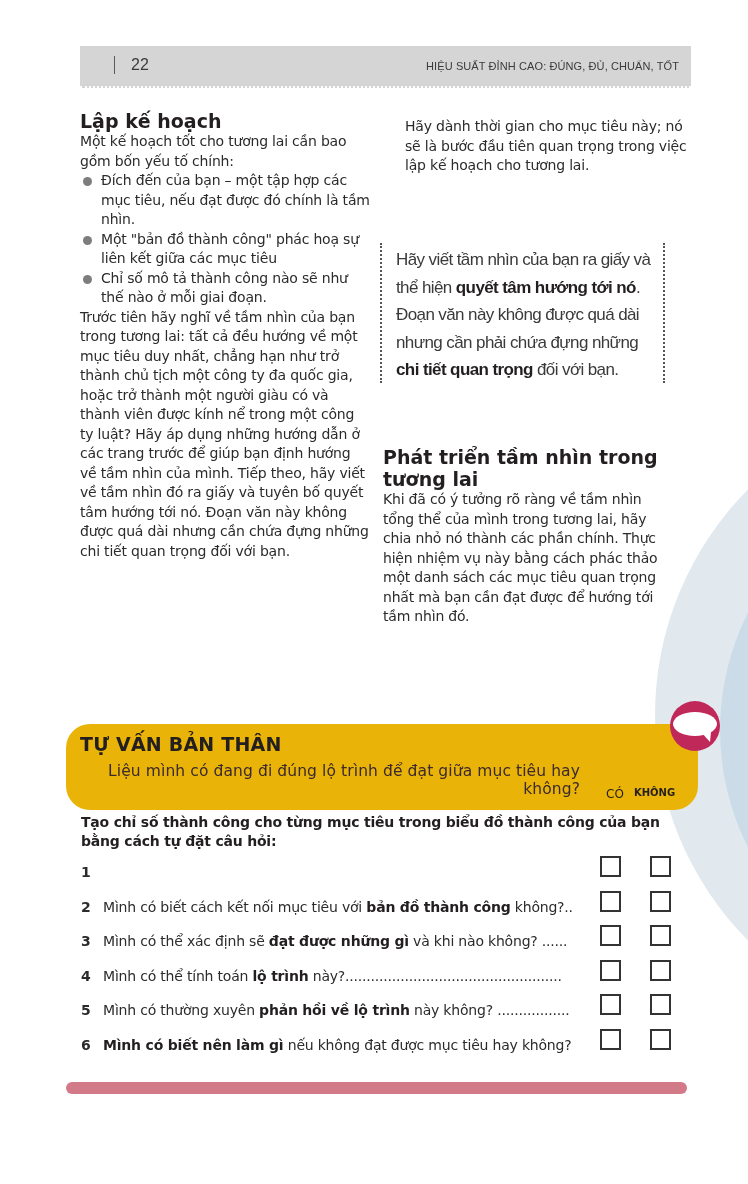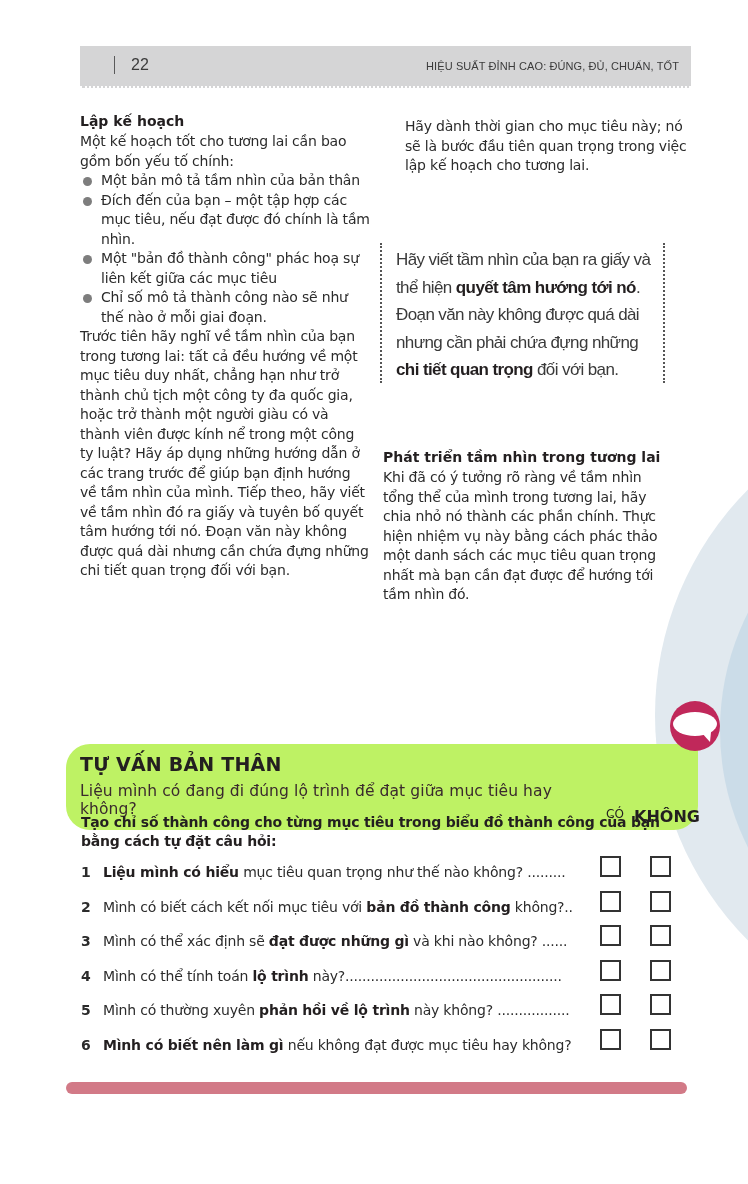--- a/index.html
+++ b/index.html
@@ -31,21 +31,21 @@
       position: absolute; left: 34px; top: 10px; width: 1px; height: 18px; background: #5a5a5a;
     }
     .header .running-title {
       position: absolute; right: 12px; top: 14px; font-size: 11px; color: #3b3b3b;
       font-family: "Liberation Sans", sans-serif; letter-spacing: 0.1px;
     }
 
     
     .col-left { position: absolute; left: 80px; top: 110px; width: 290px; }
     .h2 {
-      font-family: "DejaVu Sans", sans-serif; font-weight: bold; font-size: 14px;
+      font-family: "DejaVu Sans", sans-serif; font-weight: bold; font-size: 19px;
       color: #231f20; line-height: 22px;
     }
     .body-text { font-size: 14px; line-height: 19.5px; color: #2b2b2b; letter-spacing: -0.2px; }
     .bullets { list-style: none; }
     .bullets li { position: relative; padding-left: 21px; }
     .bullets li .dot {
       position: absolute; left: 3px; top: 6px; width: 9px; height: 9px;
       border-radius: 50%; background: #7d7d7d;
     }
 
@@ -60,36 +60,36 @@
       font-size: 17px; line-height: 27.5px; color: #3a3a3a; letter-spacing: -0.6px;
       transform-origin: left top;
       margin-top: 21px;
     }
     .pullquote b { color: #231f20; }
 
     .col-right-bottom { position: absolute; left: 383px; top: 446px; width: 290px; }
 
     
     .quiz-banner {
-      position: absolute; left: 66px; top: 744px; width: 632px; height: 86px;
-      background: #bef264; border-radius: 24px 0 24px 24px;
+      position: absolute; left: 66px; top: 724px; width: 632px; height: 86px;
+      background: #eab308; border-radius: 24px 0 24px 24px; text-align: right;
     }
     .quiz-banner .title {
       position: absolute; left: 14px; top: 9px; font-weight: bold; font-size: 19px;
       color: #231f20; letter-spacing: 0.2px;
     }
     .quiz-banner .question {
       position: absolute; left: 14px; top: 38px; width: 500px;
       font-size: 15.5px; line-height: 18px; color: #3a2a2d; letter-spacing: 0.1px;
     }
     .quiz-banner .col-yes {
       position: absolute; left: 530px; top: 63px; font-weight: normal; font-size: 12px; color: #231f20; margin-left: 10px;
     }
     .quiz-banner .col-no {
-      position: absolute; left: 568px; top: 63px; font-weight: bold; font-size: 16px; color: #231f20;
+      position: absolute; left: 568px; top: 63px; font-weight: bold; font-size: 10px; color: #231f20;
     }
 
     .speech-icon { position: absolute; left: 667px; top: 700px; width: 56px; height: 52px; }
 
     .quiz-intro {
       position: absolute; left: 81px; top: 813px; width: 620px;
       font-weight: bold; font-size: 14px; line-height: 19px; color: #231f20; letter-spacing: -0.2px;
     }
 
     .quiz-list { position: absolute; left: 81px; top: 852px; width: 600px; }
@@ -118,21 +118,20 @@
 <div class="header">
   <span class="page-num">22</span>
   <span class="sep"></span>
   <span class="running-title">HIỆU SUẤT ĐỈNH CAO: ĐÚNG, ĐỦ, CHUẨN, TỐT</span>
 </div>
 
 <div class="col-left">
   <h2 class="h2">Lập kế hoạch</h2>
   <p class="body-text">Một kế hoạch tốt cho tương lai cần bao gồm bốn yếu tố chính:</p>
   <ul class="bullets body-text">
-    <li><span class="dot"></span><span>Một bản mô tả tầm nhìn của bản thân</span></li>
     <li><span class="dot"></span><span>Đích đến của bạn – một tập hợp các mục tiêu, nếu đạt được đó chính là tầm nhìn.</span></li>
     <li><span class="dot"></span><span>Một "bản đồ thành công" phác hoạ sự liên kết giữa các mục tiêu</span></li>
     <li><span class="dot"></span><span>Chỉ số mô tả thành công nào sẽ như thế nào ở mỗi giai đoạn.</span></li>
   </ul>
   <p class="body-text">Trước tiên hãy nghĩ về tầm nhìn của bạn trong tương lai: tất cả đều hướng về một mục tiêu duy nhất, chẳng hạn như trở thành chủ tịch một công ty đa quốc gia, hoặc trở thành một người giàu có và thành viên được kính nể trong một công ty luật?  Hãy áp dụng những hướng dẫn ở các trang trước để giúp bạn định hướng về tầm nhìn của mình. Tiếp theo, hãy viết về tầm nhìn đó ra giấy và tuyên bố quyết tâm hướng tới nó. Đoạn văn này không được quá dài nhưng cần chứa đựng những chi tiết quan trọng đối với bạn.</p>
 </div>
 
 <div class="col-right-top body-text">Hãy dành thời gian cho mục tiêu này; nó sẽ là bước đầu tiên quan trọng trong việc lập kế hoạch cho tương lai.</div>
 
 <div class="pullquote">
@@ -155,21 +154,20 @@
   <circle cx="28" cy="26" r="25" fill="#c0285a"></circle>
   <ellipse cx="28" cy="24" rx="22" ry="12" fill="#ffffff"></ellipse>
   <polygon points="34,32 44,32 43,42" fill="#ffffff"></polygon>
 </svg>
 
 <div class="quiz-intro">Tạo chỉ số thành công cho từng mục tiêu trong biểu đồ thành công của bạn bằng cách tự đặt câu hỏi:</div>
 
 <div class="quiz-list">
   <div class="quiz-row">
     <span class="num">1</span>
-    <span class="q"><span></span><b>Liệu mình có hiểu</b><span> mục tiêu quan trọng như thế nào không? .........</span></span>
     <span class="box yes"></span>
     <span class="box no"></span>
   </div>
   <div class="quiz-row">
     <span class="num">2</span>
     <span class="q"><span>Mình có biết cách kết nối mục tiêu với </span><b>bản đồ thành công</b><span> không?..</span></span>
     <span class="box yes"></span>
     <span class="box no"></span>
   </div>
   <div class="quiz-row">

